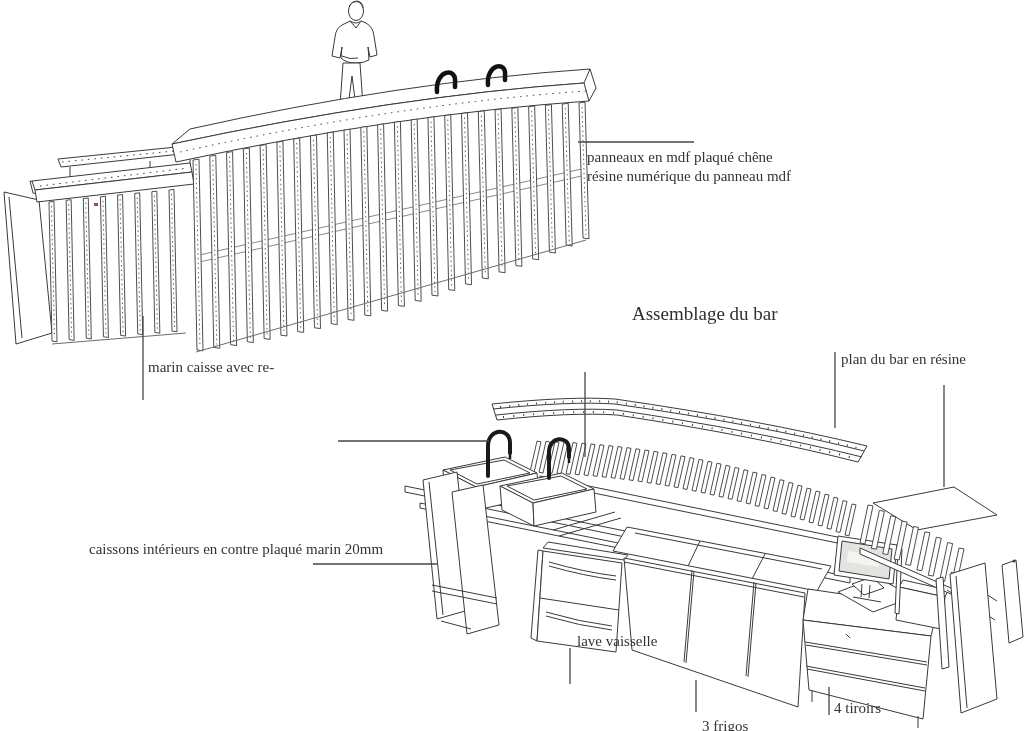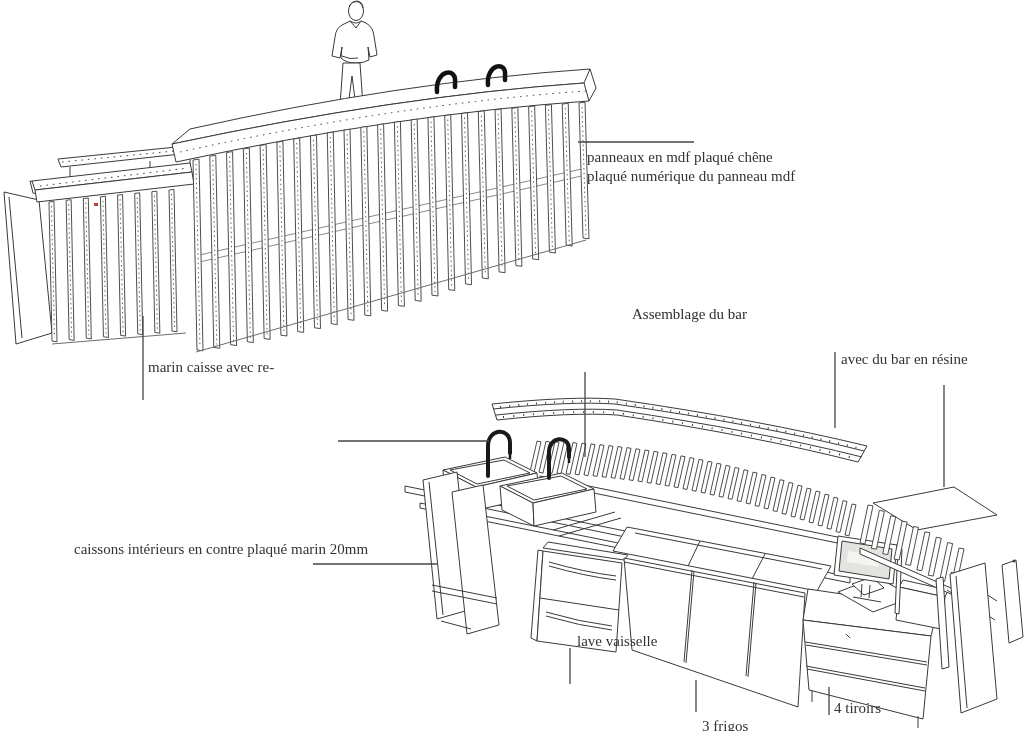--- a/index.html
+++ b/index.html
@@ -4,21 +4,21 @@
 <title>Assemblage du bar</title>
 <style>
   html,body{margin:0;padding:0;background:#fff;}
   .canvas{
     position:relative;width:1024px;height:731px;background:#ffffff;overflow:hidden;
     font-family:Liberation Serif, serif;color:#333;
   }
   .canvas svg{position:absolute;left:0;top:0;}
   .note{position:absolute;font-size:15px;line-height:19px;color:#333;}
   .note .ln{display:block;white-space:nowrap;}
-  .view-title{position:absolute;font-size:15px;line-height:22px;color:#2f2f2f;white-space:nowrap;text-align:center;}
+  .view-title{position:absolute;font-size:19px;line-height:22px;color:#2f2f2f;white-space:nowrap;text-align:center;}
 </style>
 </head>
 <body>
 
 <div class="canvas">
 
 <svg id="art" width="1024" height="731" viewBox="0 0 1024 731" fill="none" stroke="#3a3a3a" stroke-width="1">
   <defs>
     <g id="sinkShape">
       <path d="M443,470 L505,457 L537,473 L476,487 Z" fill="#fff"></path>
@@ -303,35 +303,35 @@
     <path d="M944,385 L944,487"></path>
     <path d="M313,564 L437,564"></path>
     <path d="M570,648 L570,684"></path>
     <path d="M696,680 L696,712"></path>
     <path d="M829,687 L829,715"></path>
   </g>
 </svg>
 
   <div class="note" style="left:587px;top:148px">
     <span class="ln">panneaux en mdf plaqué chêne</span>
-    <span class="ln">plaqué numérique du panneau mdf</span>
+    <span class="ln">résine numérique du panneau mdf</span>
   </div>
 
   <div class="note" style="left:148px;top:358px">
     <span class="ln">marin caisse avec re-</span>
   </div>
 
   <div class="view-title" style="left:632px;top:303px">Assemblage du bar</div>
 
 
   <div class="note" style="left:841px;top:350px">
-    <span class="ln">avec du bar en résine</span>
-  </div>
-
-  <div class="note" style="left:74px;top:540px">
+    <span class="ln">plan du bar en résine</span>
+  </div>
+
+  <div class="note" style="left:89px;top:540px">
     <span class="ln">caissons intérieurs en contre plaqué marin 20mm</span>
   </div>
 
   <div class="note" style="left:577px;top:632px">
     <span class="ln">lave vaisselle</span>
   </div>
 
   <div class="note" style="left:702px;top:717px">
     <span class="ln">3 frigos</span>
   </div>

